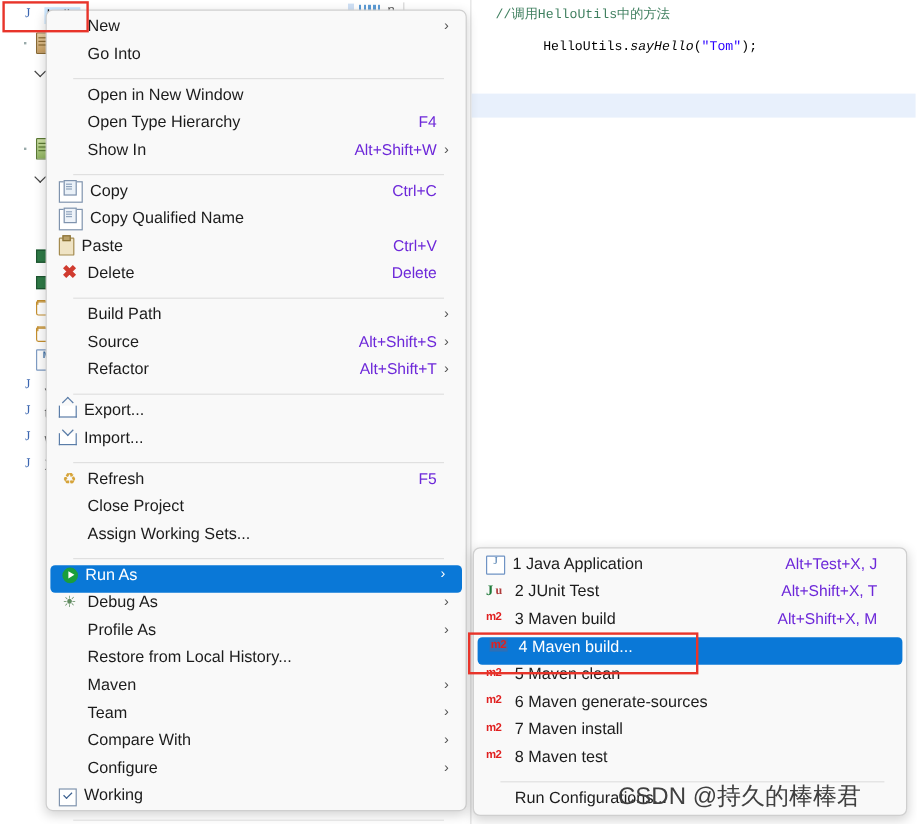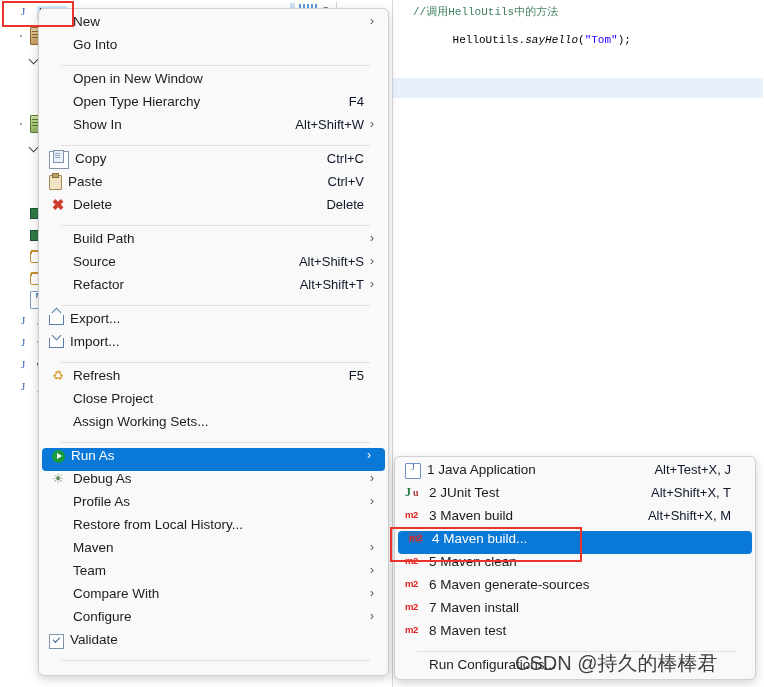--- a/index.html
+++ b/index.html
@@ -85,21 +85,21 @@
   #ctx-menu{left:38px;top:8px;width:351px;height:668px;box-sizing:border-box;}
   #sub-menu{left:394px;top:456px;width:362px;height:224px;box-sizing:border-box;}
 
   .mi{
     position:relative;height:23px;display:flex;
     padding:0 10px 0 0;font-size:13.5px;color:#1c1c1c;cursor:default;
     white-space:nowrap;
   }
   .mi .mico{width:18px;height:16px;margin-left:10px;margin-right:6px;flex:0 0 auto;position:relative;}
   .mi .mlabel{flex:0 0 auto;}
-  .mi .mkey{margin-left:auto;color:#0f172a;font-size:13px;padding-right:2px;}
+  .mi .mkey{margin-left:auto;color:#6d28d9;font-size:13px;padding-right:2px;}
   .mi .marrow{width:12px;text-align:center;color:#555;font-size:12px;flex:0 0 auto;}
   .mi.noarrow .marrow{visibility:hidden;}
   .mi.hl{background:#0a78d7;color:#ffffff;border-radius:4px;margin:0 3px;}
   .mi.hl .mkey,.mi.hl .marrow{color:#fff;}
   .sep{height:1px;background:#e0e0e0;margin:5px 18px 5px 22px;}
 
   
   .i-copy{background:#fff;border:1px solid #7f93ad;}
   .i-copy::before{content:"";position:absolute;left:3px;top:-2px;width:9px;height:11px;background:#eaf1f8;border:1px solid #7f93ad;}
   .i-copy::after{content:"";position:absolute;left:5px;top:1px;width:5px;height:1px;background:#8fa4bd;box-shadow:0 2px 0 #8fa4bd,0 4px 0 #8fa4bd;}
@@ -294,20 +294,26 @@
         <span class="marrow">›</span>
       </div>
       <div class="sep"></div>
       <div class="mi noarrow">
         <span class="mico i-copy"></span>
         <span class="mlabel">Copy</span>
         <span class="mkey">Ctrl+C</span>
         <span class="marrow">›</span>
       </div>
       <div class="mi noarrow">
+        <span class="mico i-copyq"></span>
+        <span class="mlabel">Copy Qualified Name</span>
+        <span class="mkey"></span>
+        <span class="marrow">›</span>
+      </div>
+      <div class="mi noarrow">
         <span class="mico i-paste"></span>
         <span class="mlabel">Paste</span>
         <span class="mkey">Ctrl+V</span>
         <span class="marrow">›</span>
       </div>
       <div class="mi noarrow">
         <span class="mico i-del">✖</span>
         <span class="mlabel">Delete</span>
         <span class="mkey">Delete</span>
         <span class="marrow">›</span>
@@ -407,21 +413,21 @@
         <span class="marrow">›</span>
       </div>
       <div class="mi">
         <span class="mico "></span>
         <span class="mlabel">Configure</span>
         <span class="mkey"></span>
         <span class="marrow">›</span>
       </div>
       <div class="mi noarrow">
         <span class="mico i-check"></span>
-        <span class="mlabel">Validate</span>
+        <span class="mlabel">Working</span>
         <span class="mkey"></span>
         <span class="marrow">›</span>
       </div>
       <div class="sep"></div>
     </div>
 
   <div class="menu" id="sub-menu">
       <div class="mi noarrow">
         <span class="mico i-java"></span>
         <span class="mlabel">1 Java Application</span>

